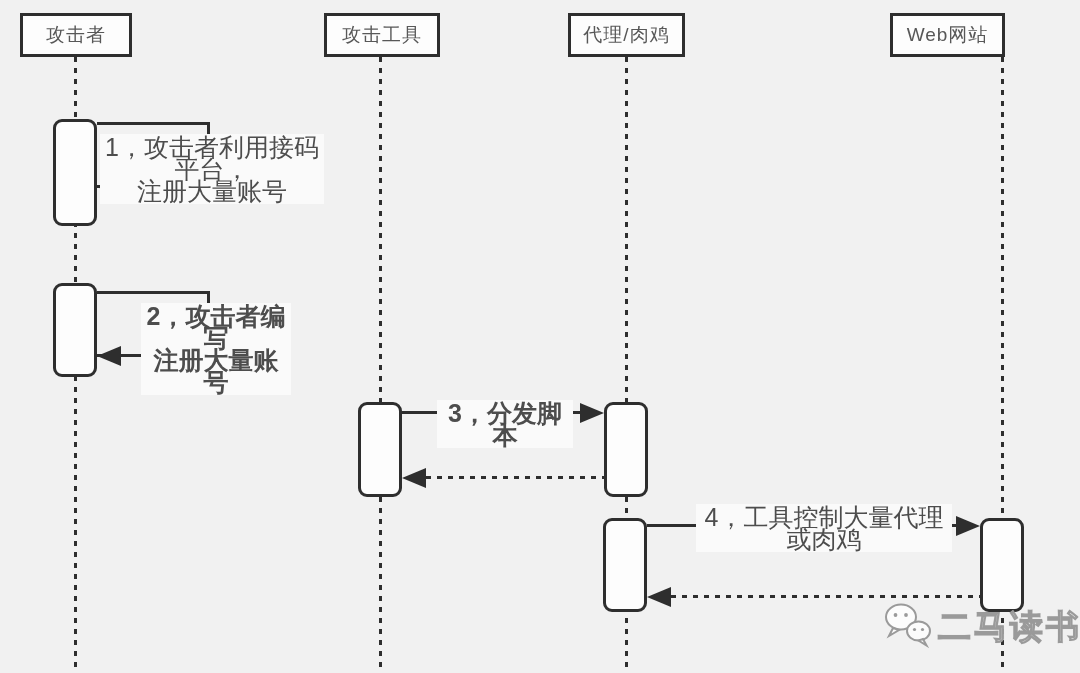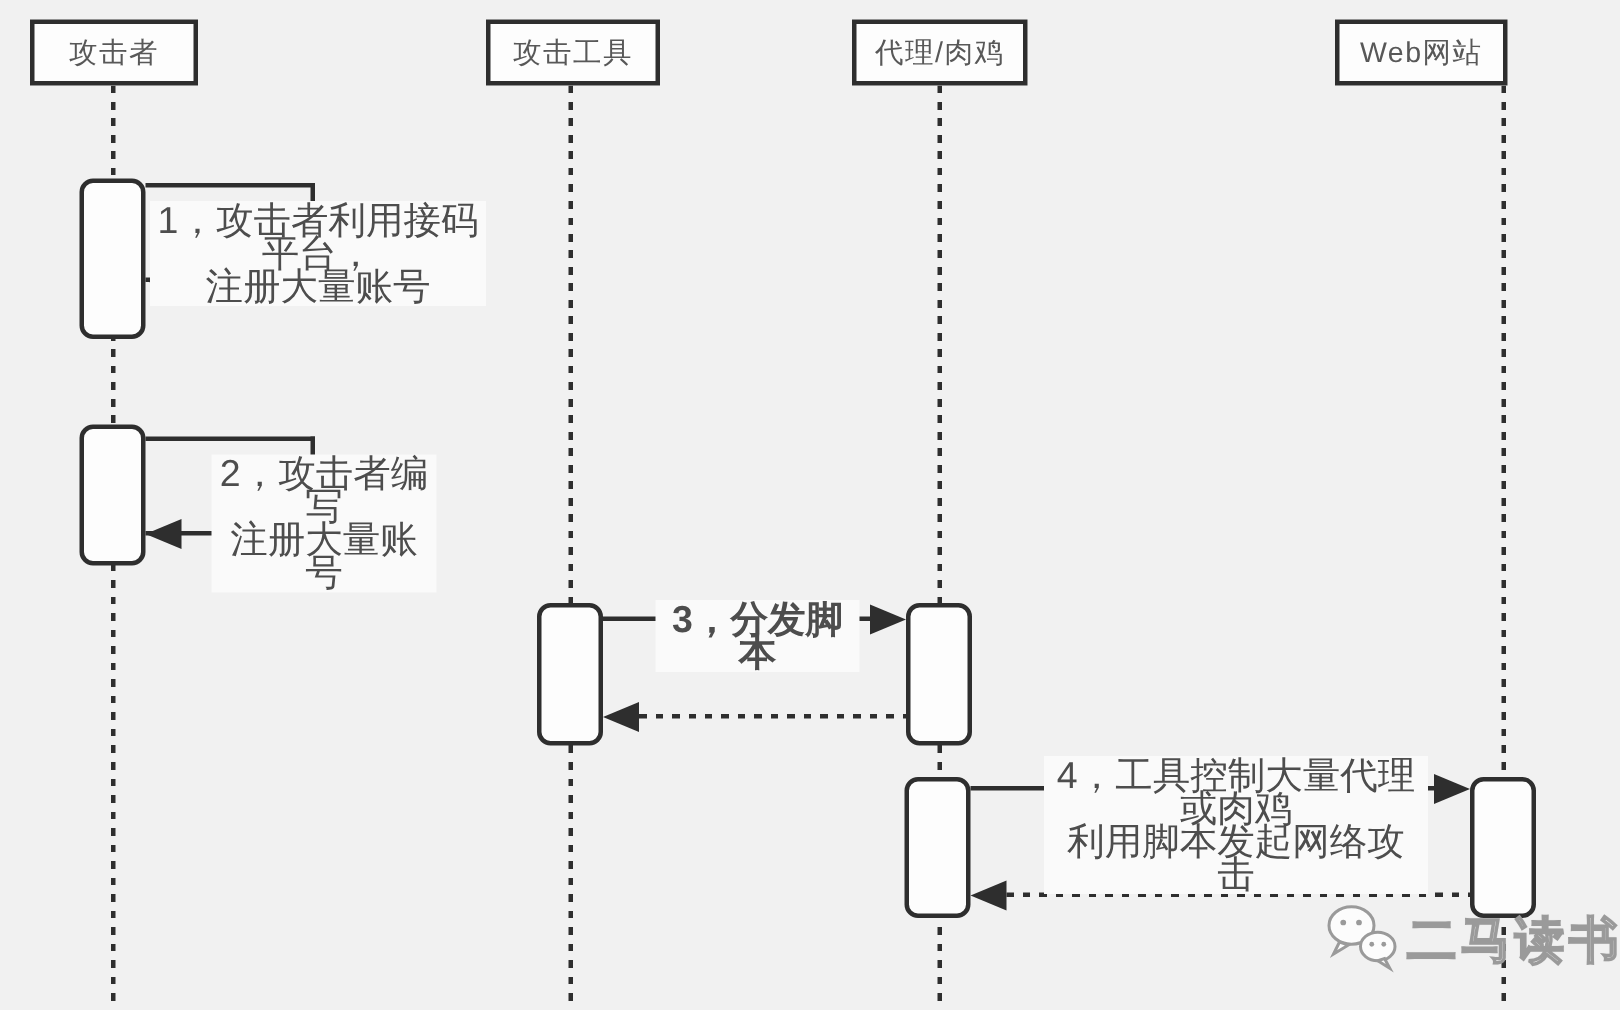--- a/index.html
+++ b/index.html
@@ -164,38 +164,37 @@
 
   <div class="self-bracket" style="left:97px;top:122px;"></div>
   <div class="arrow-head-left" style="left:97px;top:177px;"></div>
   <div class="msg-label" style="left:100px;top:134px;width:216px;">
     <span>1，攻击者利用接码平台，</span>
     <span>注册大量账号</span>
   </div>
 
   <div class="self-bracket" style="left:97px;top:291px;"></div>
   <div class="arrow-head-left" style="left:97px;top:346px;"></div>
-  <div class="msg-label" style="left:141px;top:303px;width:142px;">
+  <div class="msg-label" style="left:141px;top:303px;width:142px;font-weight:bold;">
     <span>2，攻击者编写</span>
     <span>注册大量账号</span>
   </div>
 
   <div class="hline" style="left:402px;top:411px;width:180px;"></div>
   <div class="arrow-head-right" style="left:580px;top:403px;"></div>
   <div class="msg-label" style="left:437px;top:400px;width:128px;font-weight:bold;">
     <span>3，分发脚本</span>
   </div>
   <div class="hline-dashed" style="left:426px;top:476px;width:178px;"></div>
   <div class="arrow-head-left" style="left:402px;top:468px;"></div>
 
   <div class="hline" style="left:647px;top:524px;width:310px;"></div>
   <div class="arrow-head-right" style="left:956px;top:516px;"></div>
   <div class="msg-label" style="left:696px;top:504px;width:248px;">
     <span>4，工具控制大量代理或肉鸡</span>
-    <span>利用脚本发起网络攻击</span>
   </div>
   <div class="hline-dashed" style="left:671px;top:595px;width:309px;"></div>
   <div class="arrow-head-left" style="left:647px;top:587px;"></div>
 
   <div class="watermark">
     <span>
       <svg width="50" height="48" viewBox="0 0 50 48">
         <g fill="#fcfcfc" stroke="#9a9a9a" stroke-width="2">
           <ellipse cx="19" cy="16" rx="15" ry="12.5"></ellipse>
           <path d="M11 27 L7 35 L17 29 Z"></path>

